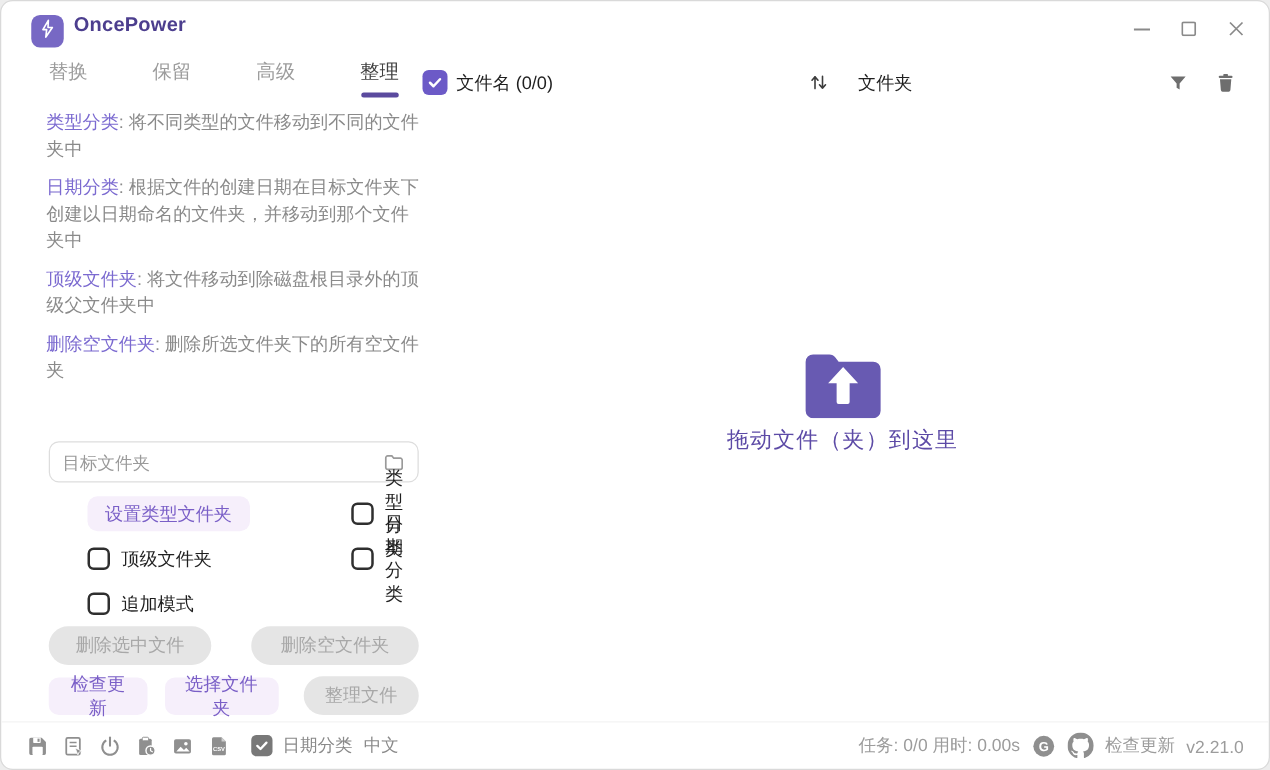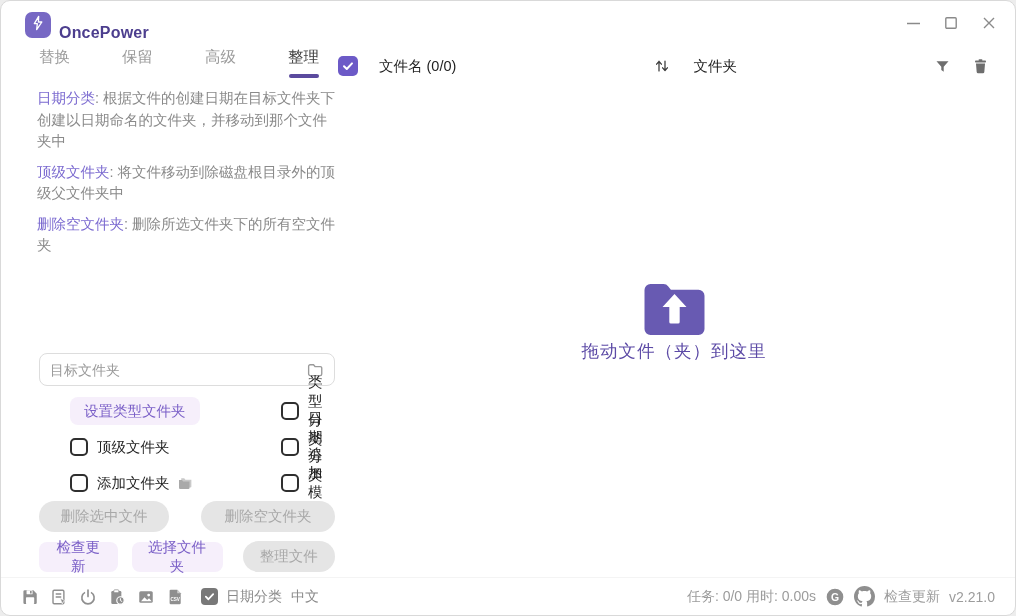--- a/index.html
+++ b/index.html
@@ -17,21 +17,21 @@
     overflow:hidden;
   }
   
   .titlebar { position:absolute; top:0; left:0; right:0; height:44px; }
   .logo {
     position:absolute; left:24px; top:11px; width:26px; height:26px;
     background:#7768c4; border-radius:7px;
     display:flex; align-items:center; justify-content:center;
   }
   .app-title {
-    position:absolute; left:58px; top:23px;
+    position:absolute; left:58px; top:11px;
     font-size:16px; font-weight:bold; color:#4c3e8e; letter-spacing:.2px;
   }
   .win-controls { position:absolute; right:18px; top:14px; display:flex; gap:22px; }
   .win-btn { width:16px; height:16px; display:flex; align-items:center; justify-content:center; cursor:pointer; }
   
   .left-panel { position:absolute; top:44px; left:16px; width:332px; bottom:38px; }
   .tabbar {
     position:absolute; top:2px; left:22px; width:280px;
     display:flex; justify-content:space-between;
   }
@@ -79,21 +79,21 @@
   
   .right-panel { position:absolute; top:44px; left:332px; right:0; bottom:38px; }
   .file-header {
     position:absolute; top:6px; left:5px; right:26px; height:30px;
     display:flex; align-items:center;
   }
   .chk-checked {
     width:20px; height:20px; border-radius:5px; background:#6c5ac7;
     display:flex; align-items:center; justify-content:center; cursor:pointer; flex:0 0 auto;
   }
-  .filename-label { font-size:14.5px; color:#1f1f1f; margin-left:21px; }
+  .filename-label { font-size:14.5px; color:#1f1f1f; margin-left:7px; }
   .sort-group { flex:1; display:flex; justify-content:center; gap:22px; cursor:pointer; }
   .sort-group span { font-size:14.5px; color:#1f1f1f; }
   .hdr-icons { display:flex; align-items:center; gap:21px; }
   .hdr-icons .icon-btn { cursor:pointer; display:flex; }
   .drop-zone {
     position:absolute; left:50%; top:52%; transform:translate(-50%,-50%);
     display:flex; flex-direction:column; align-items:center; cursor:pointer;
   }
   .drop-hint { font-size:17.5px; color:#5c4aa6; letter-spacing:1px; }
   
@@ -148,20 +148,21 @@
 
   <div class="left-panel">
     <div class="tabbar">
       <div class="tab">替换</div>
       <div class="tab">保留</div>
       <div class="tab">高级</div>
       <div class="tab active">整理</div>
     </div>
 
     <div class="descs">
+      <p><span class="term">类型分类</span><span>: 将不同类型的文件移动到不同的文件夹中</span></p>
       <p><span class="term">日期分类</span><span>: 根据文件的创建日期在目标文件夹下创建以日期命名的文件夹，并移动到那个文件夹中</span></p>
       <p><span class="term">顶级文件夹</span><span>: 将文件移动到除磁盘根目录外的顶级父文件夹中</span></p>
       <p><span class="term">删除空文件夹</span><span>: 删除所选文件夹下的所有空文件夹</span></p>
     </div>
 
     <div class="target-row">
       <input type="text" placeholder="目标文件夹" style="">
       <span class="link-btn">
         <svg width="18" height="18" viewBox="0 0 24 24">
             <path d="M3.5 7 a2 2 0 0 1 2-2 h4.5 l2 2.4 h7 a2 2 0 0 1 2 2 v8 a2 2 0 0 1 -2 2 h-13.5 a2 2 0 0 1 -2-2 Z" fill="none" stroke="#9a9a9a" stroke-width="1.8"></path>
@@ -183,30 +184,20 @@
         <div class="fg-left">
           <span class="chk"></span>
           <span class="chk-label">顶级文件夹</span>
         </div>
         <div class="fg-right">
           <span class="chk"></span>
           <span class="chk-label">日期分类</span>
         </div>
       </div>
       <div class="fg-row">
-        <div class="fg-left">
-          <span class="chk"></span>
-          <span class="chk-label">添加文件夹</span>
-          <span style="margin-left:6px;display:flex;">
-            <svg width="18" height="18" viewBox="0 0 24 24">
-                <path d="M7 5.5 h4 l1.5 2 h8 v9 a1.5 1.5 0 0 1 -1.5 1.5 h-10.5 a1.5 1.5 0 0 1 -1.5 -1.5 Z" fill="#c9c9c9"></path>
-                <path d="M4 8 h4 l1.5 2 h8.5 v8.5 a1.5 1.5 0 0 1 -1.5 1.5 h-11 a1.5 1.5 0 0 1 -1.5 -1.5 Z" fill="#a9a9a9"></path>
-              </svg>
-          </span>
-        </div>
         <div class="fg-right">
           <span class="chk"></span>
           <span class="chk-label">追加模式</span>
         </div>
       </div>
     </div>
 
     <div class="actions-a">
       <button class="btn btn-disabled">删除选中文件</button>
       <button class="btn btn-disabled">删除空文件夹</button>

